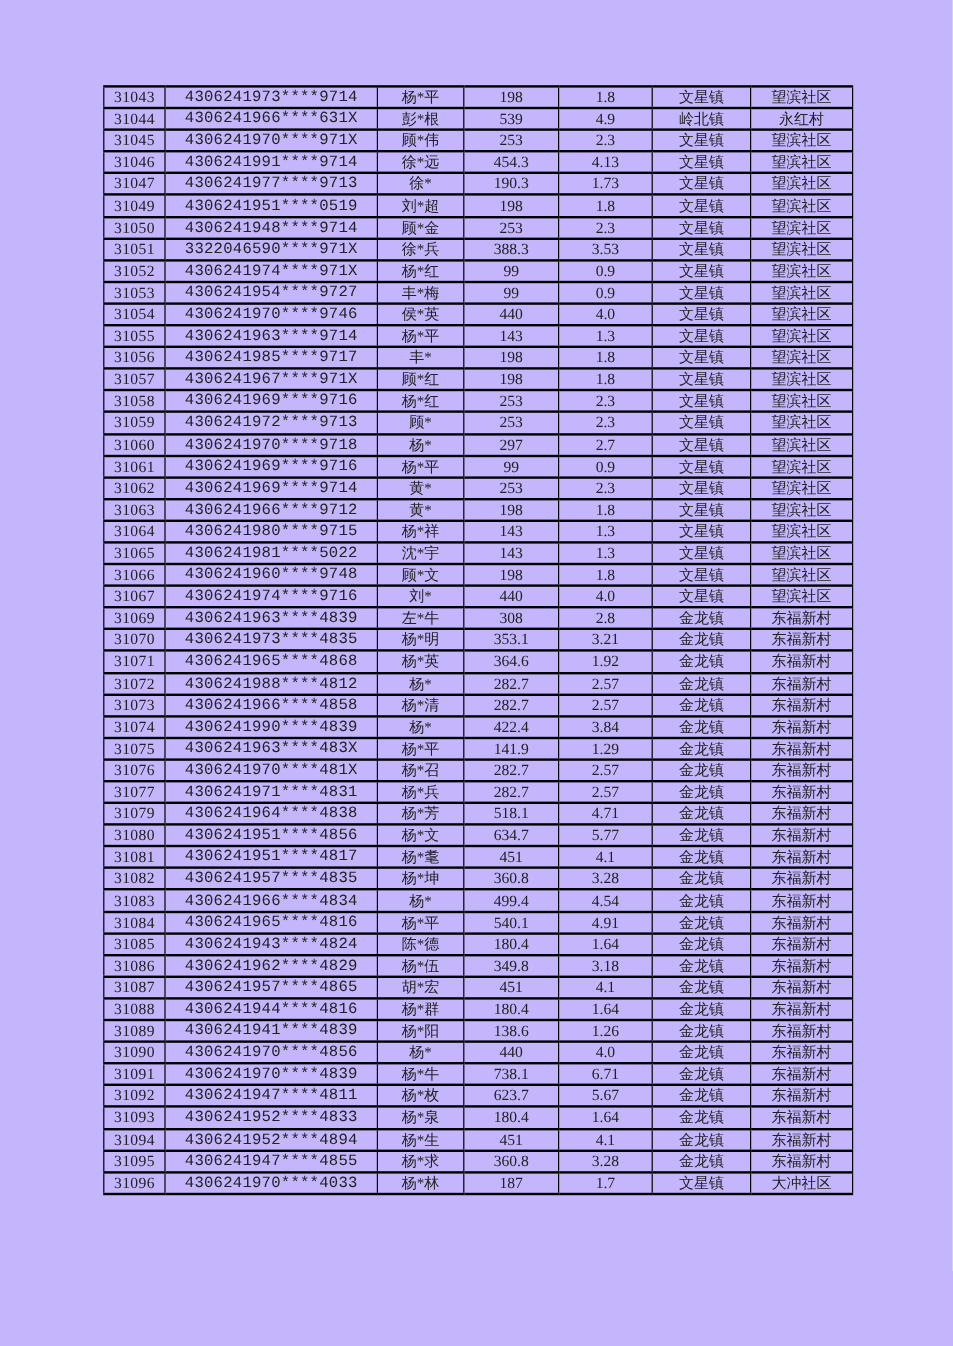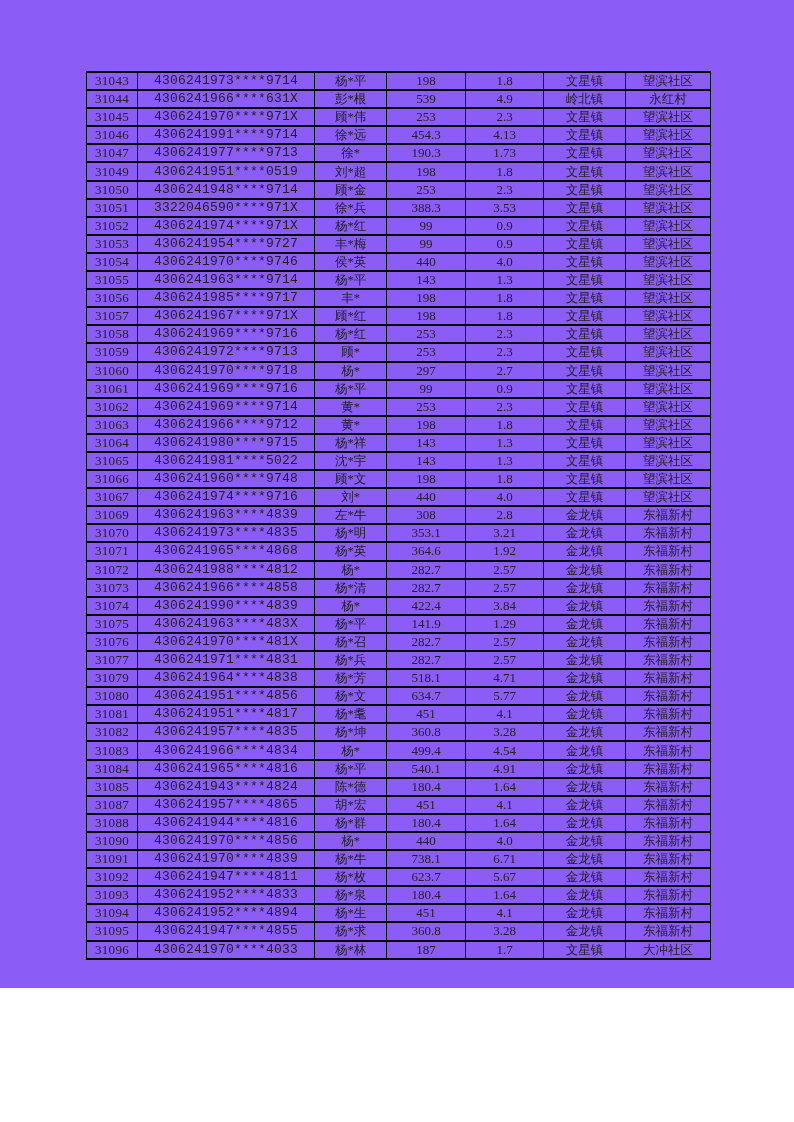--- a/index.html
+++ b/index.html
@@ -10,22 +10,22 @@
   body {
     width: 794px;
     height: 1122px;
     position: relative;
     font-family: "Liberation Serif", "DejaVu Serif", serif;
     color: #1f1f1f;
   }
   .page {
     position: absolute;
     left: 0; top: 0;
-    width: 794px; height: 988px;
-    background: #8b5cf6;
+    width: 794px; height: 1122px;
+    background: #c4b5fd;
     overflow: hidden;
   }
   table.grid {
     position: absolute;
     left: 86px;
     top: 71px;
     width: 624px;
     border-collapse: collapse;
     table-layout: fixed;
   }
@@ -416,38 +416,56 @@
         <tr>
           <td class="c0">31085</td>
           <td class="c1">4306241943****4824</td>
           <td class="c2">陈*德</td>
           <td class="c3">180.4</td>
           <td class="c4">1.64</td>
           <td class="c5">金龙镇</td>
           <td class="c6">东福新村</td>
         </tr>
         <tr>
+          <td class="c0">31086</td>
+          <td class="c1">4306241962****4829</td>
+          <td class="c2">杨*伍</td>
+          <td class="c3">349.8</td>
+          <td class="c4">3.18</td>
+          <td class="c5">金龙镇</td>
+          <td class="c6">东福新村</td>
+        </tr>
+        <tr>
           <td class="c0">31087</td>
           <td class="c1">4306241957****4865</td>
           <td class="c2">胡*宏</td>
           <td class="c3">451</td>
           <td class="c4">4.1</td>
           <td class="c5">金龙镇</td>
           <td class="c6">东福新村</td>
         </tr>
         <tr>
           <td class="c0">31088</td>
           <td class="c1">4306241944****4816</td>
           <td class="c2">杨*群</td>
           <td class="c3">180.4</td>
           <td class="c4">1.64</td>
           <td class="c5">金龙镇</td>
           <td class="c6">东福新村</td>
         </tr>
         <tr>
+          <td class="c0">31089</td>
+          <td class="c1">4306241941****4839</td>
+          <td class="c2">杨*阳</td>
+          <td class="c3">138.6</td>
+          <td class="c4">1.26</td>
+          <td class="c5">金龙镇</td>
+          <td class="c6">东福新村</td>
+        </tr>
+        <tr>
           <td class="c0">31090</td>
           <td class="c1">4306241970****4856</td>
           <td class="c2">杨*</td>
           <td class="c3">440</td>
           <td class="c4">4.0</td>
           <td class="c5">金龙镇</td>
           <td class="c6">东福新村</td>
         </tr>
         <tr>
           <td class="c0">31091</td>

